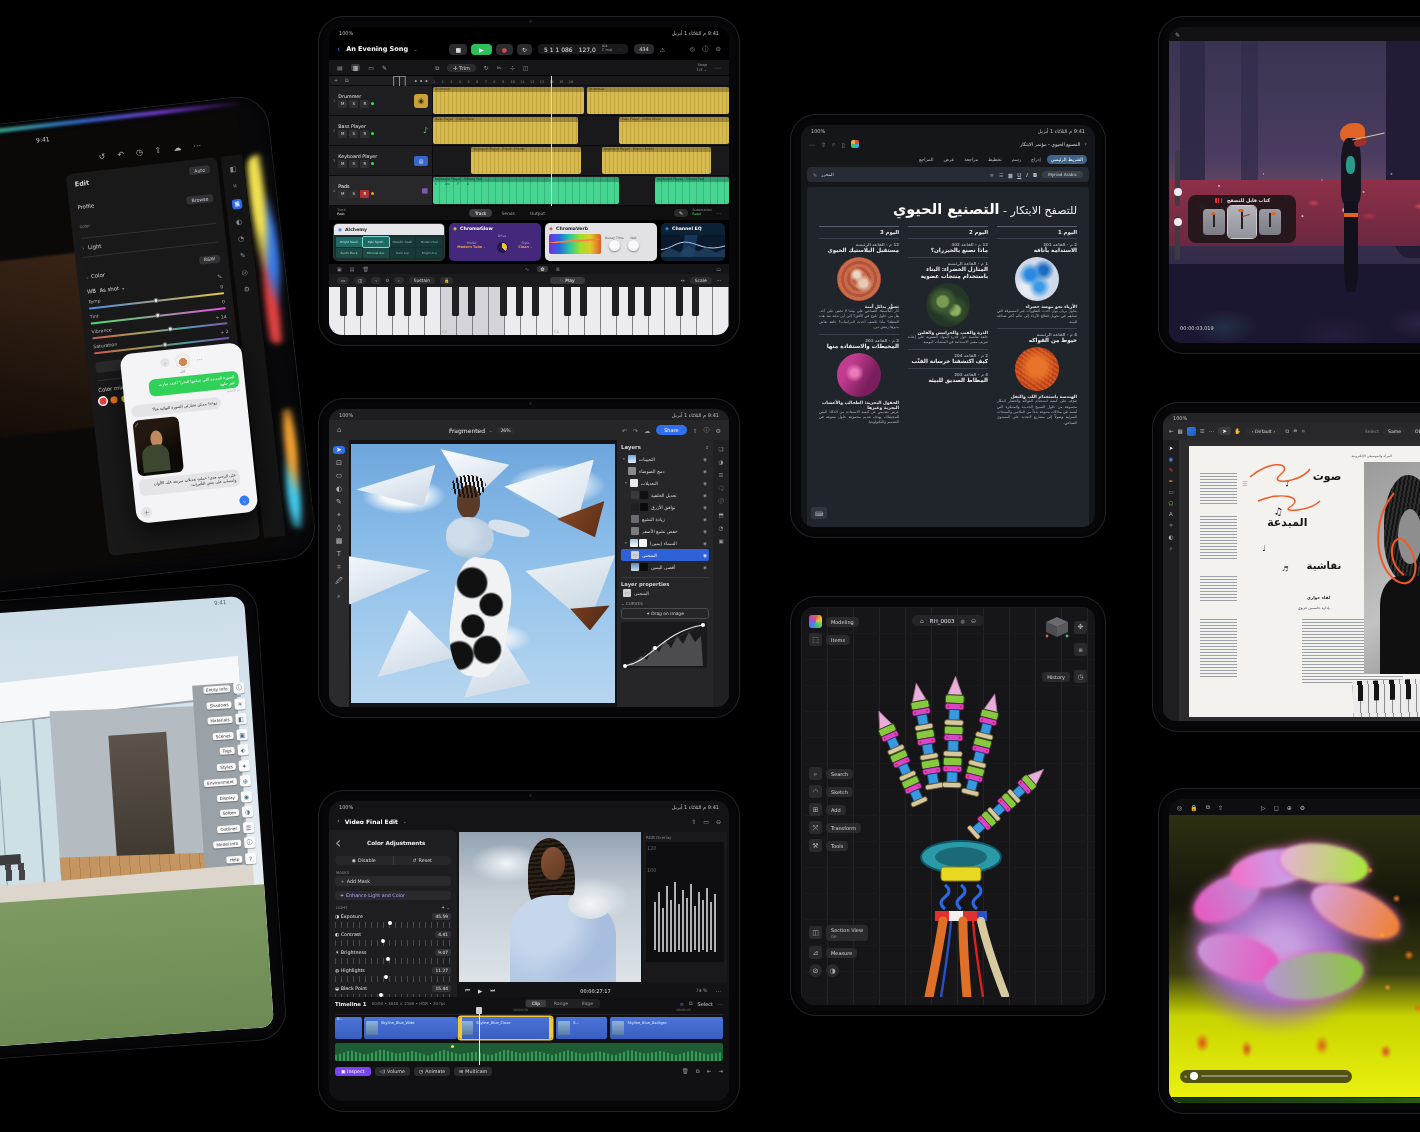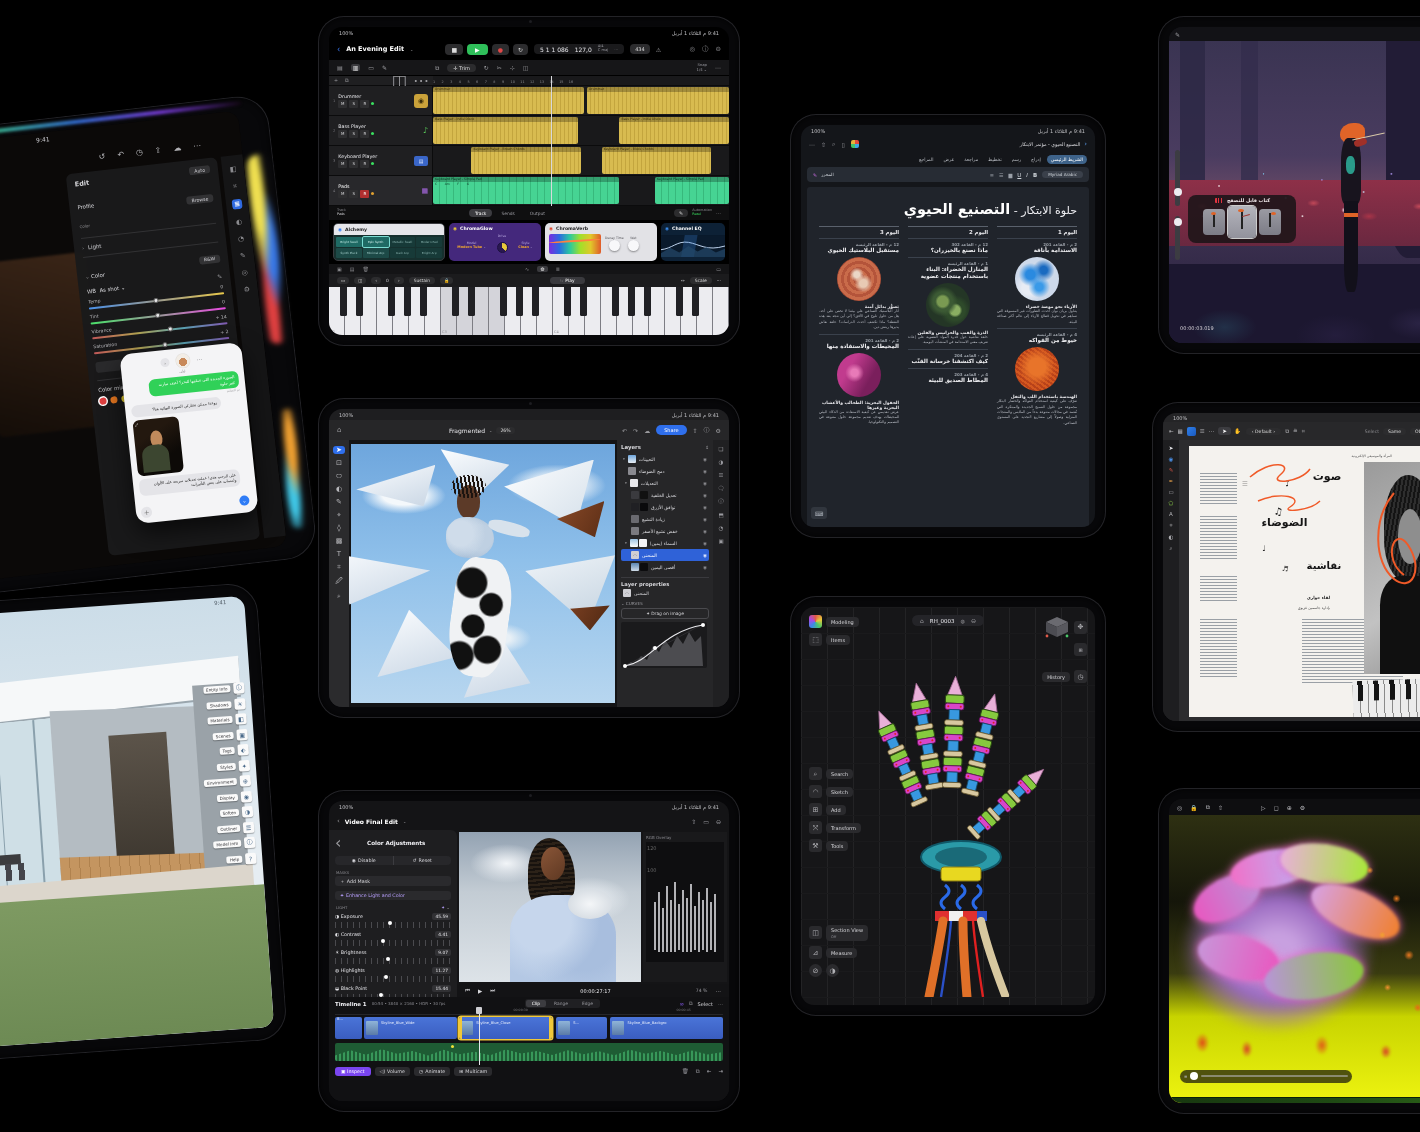--- a/index.html
+++ b/index.html
@@ -207,21 +207,21 @@
 
   <div class="ip" style="left:318px;top:16px;width:422px;height:330px;">
     <span class="cam"></span>
     <div class="scr" style="background:#000;display:flex;flex-direction:column;">
       <div class="sb" style="height:11px;">
           <span>100%</span>
           <span dir="rtl">9:41 م  الثلاثاء 1 أبريل</span>
         </div>
       <div class="lg-hdr">
         <span style="color:#3d7eff;font-size:8px;">‹</span>
-        <span style="color:#fff;font-size:6.5px;font-weight:bold;">An Evening Edit</span>
+        <span style="color:#fff;font-size:6.5px;font-weight:bold;">An Evening Song</span>
         <span class="ico" style="font-size:4px;">⌄</span>
         <div class="row" style="margin-left:26px;gap:4px;">
           <span class="pill" style="padding:2px 6px;font-size:6px;">■</span>
           <span style="background:#2fbf5a;border-radius:4px;padding:2px 8px;font-size:6px;color:#fff;">▶</span>
           <span class="pill" style="padding:2px 6px;font-size:6px;color:#e04848;">●</span>
           <span class="pill" style="padding:2px 5px;font-size:6px;">↻</span>
         </div>
         <div class="row pill" style="padding:1px 6px;gap:6px;background:#1a1a1c;">
           <span style="font-size:6px;color:#e8e8ec;">5 1 1 086</span>
           <span style="font-size:6px;color:#e8e8ec;">127,0</span>
@@ -595,21 +595,21 @@
         <span style="font-size:5px;color:#9aa0a8;">☰</span>
         <span style="font-size:5px;color:#9aa0a8;">≡</span>
         <div class="row" style="margin-right:auto;gap:4px;" dir="ltr">
           <span style="font-size:5px;color:#c86ae0;">✎</span>
           <span dir="rtl" style="font-size:4.4px;color:#cfd4da;">المحرر</span>
         </div>
       </div>
 
       <div class="wd-doc" style="flex:1;background:#20242b;margin:5px 6px 0;border-radius:3px 3px 0 0;padding:12px 12px 6px;overflow:hidden;">
         <div style="text-align:right;margin-bottom:8px;">
-          <span style="font-size:11px;color:#f0f0f4;">حلوة الابتكار - </span><span style="font-size:14.5px;font-weight:bold;color:#fff;">التصنيع الحيوي</span>
+          <span style="font-size:11px;color:#f0f0f4;">للتصفح الابتكار - </span><span style="font-size:14.5px;font-weight:bold;color:#fff;">التصنيع الحيوي</span>
         </div>
         <div style="display:flex;gap:9px;">
 
           <div style="flex:1;">
             <div style="border-top:1.5px solid #5a616c;padding-top:2px;font-size:5.4px;font-weight:bold;">اليوم 1</div>
             <div class="wd-hr"></div>
             <div class="wd-time">2 م - القاعة 201</div>
             <div class="wd-h">الاستدامة بأناقة</div>
             <span class="wd-img" style="display:block;background:radial-gradient(circle at 35% 40%,#2a8ae0 0 12%,transparent 30%),radial-gradient(circle at 65% 30%,#1a6ac0 0 9%,transparent 26%),radial-gradient(circle at 55% 68%,#3a9ae8 0 10%,transparent 28%),radial-gradient(circle at 30% 70%,#e8ecf4 0 14%,transparent 34%),#cdd9ea;"></span>
             <div class="wd-ph">الأزياء نحو موضة خضراء</div>
@@ -857,21 +857,21 @@
           <div class="abs" style="left:10px;top:6px;right:-30px;bottom:4px;background:#f4f2ee;overflow:hidden;">
             <div dir="rtl" style="position:absolute;right:28%;top:3%;font-size:3.4px;color:#555;">المرأة والموسيقى الإلكترونية</div>
 
             <span class="abs af-bars" style="left:4%;top:10%;width:13%;height:12%;"></span>
             <span class="abs af-bars" style="left:4%;top:26%;width:13%;height:16%;"></span>
             <span class="abs af-bars" style="left:4%;top:48%;width:13%;height:10%;"></span>
             <span class="abs af-bars" style="left:4%;top:64%;width:13%;height:22%;"></span>
             <span class="abs" style="left:19%;top:12%;font-size:6px;color:#222;">𝄚</span>
 
             <div dir="rtl" class="abs" style="right:46%;top:9%;font-size:11px;font-weight:bold;color:#151515;">صوت</div>
-            <div dir="rtl" class="abs" style="right:58%;top:26%;font-size:11px;font-weight:bold;color:#151515;">الضوضاء</div>
+            <div dir="rtl" class="abs" style="right:58%;top:26%;font-size:11px;font-weight:bold;color:#151515;">المبدعة</div>
             <div dir="rtl" class="abs" style="right:46%;top:42%;font-size:10px;font-weight:bold;color:#151515;">نقاشية</div>
             <span class="abs" style="left:34%;top:12%;font-size:8px;color:#111;transform:rotate(-12deg);">♪</span>
             <span class="abs" style="left:30%;top:22%;font-size:10px;color:#111;transform:rotate(8deg);">♫</span>
             <span class="abs" style="left:26%;top:36%;font-size:8px;color:#111;transform:rotate(-6deg);">♩</span>
             <span class="abs" style="left:33%;top:44%;font-size:7px;color:#111;transform:rotate(10deg);">♬</span>
             <svg class="abs" style="left:18%;top:4%;" width="90" height="70" viewBox="0 0 90 70">
               <path d="M10,20 C30,2 55,6 40,18 C28,28 60,26 70,12" stroke="#f05a28" stroke-width="1.6" fill="none"></path>
               <path d="M18,44 C40,34 66,40 50,50 C40,56 70,54 80,44" stroke="#f05a28" stroke-width="1.4" fill="none"></path>
             </svg>
             <div dir="rtl" class="abs" style="right:50%;top:55%;font-size:4.2px;font-weight:bold;color:#222;">لقاء حواري</div>

